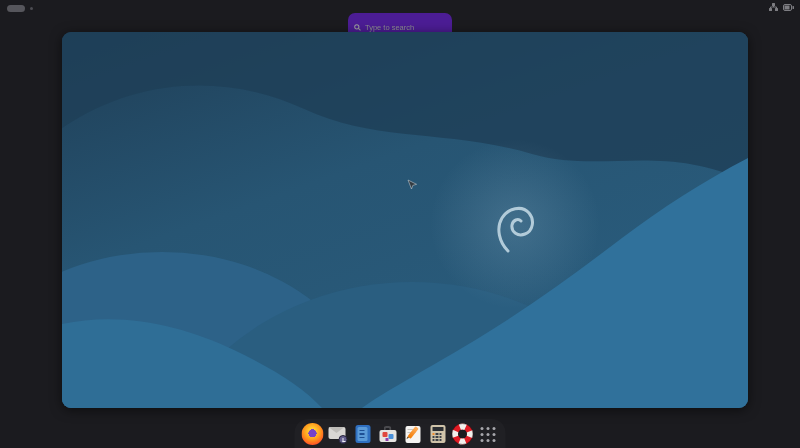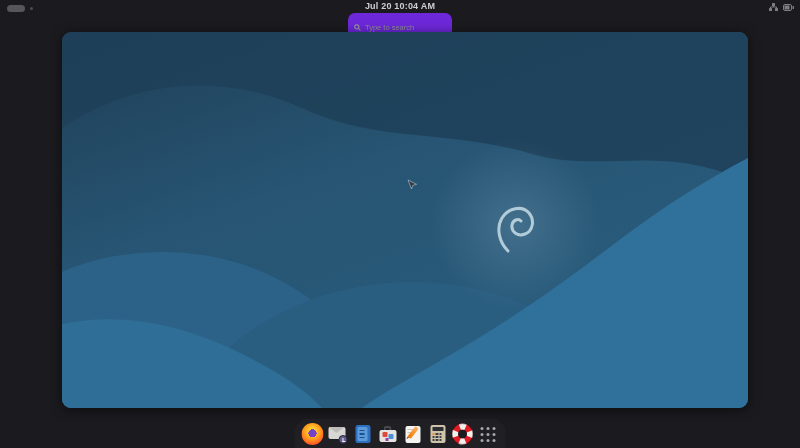--- a/index.html
+++ b/index.html
@@ -9,21 +9,21 @@
   
   .topbar{position:absolute;left:0;top:0;width:800px;height:26px;}
   .ws-pill{position:absolute;left:7px;top:5px;width:18px;height:7px;border-radius:4px;background:#56565c;}
   .ws-dot{position:absolute;left:30px;top:7px;width:3px;height:3px;border-radius:50%;background:#4c4c52;}
   .clock{position:absolute;left:0;top:1px;width:100%;text-align:center;
     font-size:9px;font-weight:700;color:#cfcfd3;letter-spacing:.2px;}
   .status{position:absolute;right:6px;top:3px;display:flex;gap:5px;align-items:center;opacity:.85;}
 
   
   .search{position:absolute;left:50%;top:13px;transform:translateX(-50%);
-    width:104px;height:28px;border-radius:7px;background:#6d28d9;
+    width:104px;height:28px;border-radius:7px;background:#4c1d95;
     display:flex;align-items:center;padding:0 6px;gap:4px;}
   .search input{flex:1;border:none;outline:none;background:transparent;
     font-size:7.5px;color:#c9c9ce;font-family:"Liberation Sans",sans-serif;padding:0;min-width:0;}
   .search input::placeholder{color:#8d8d92;}
 
   
   .preview{position:absolute;left:62px;top:32px;width:686px;height:376px;
     border-radius:9px;overflow:hidden;box-shadow:0 2px 12px rgba(0,0,0,.55);}
   .preview svg{display:block;width:686px;height:376px;}
 
@@ -79,21 +79,20 @@
   .grid9{position:absolute;left:3.5px;top:3.5px;width:15px;height:15px;
     display:grid;grid-template-columns:repeat(3,3px);grid-template-rows:repeat(3,3px);gap:3px;opacity:.85;}
   .grid9 span{width:3px;height:3px;border-radius:50%;background:#bfbfc4;}
 </style>
 </head>
 <body>
 
 <div class="topbar">
   <div class="ws-pill"></div>
   <div class="ws-dot"></div>
-  <div class="clock">Jul 20 10:04 AM</div>
   <div class="status">
     <svg width="9" height="8" viewBox="0 0 9 8">
       <rect x="3" y="0" width="3" height="3" rx=".5" fill="#8f8f94"></rect>
       <rect x="0" y="5" width="3" height="3" rx=".5" fill="#8f8f94"></rect>
       <rect x="6" y="5" width="3" height="3" rx=".5" fill="#8f8f94"></rect>
       <path d="M4.5 3v1M1.5 5V4h6v1" stroke="#8f8f94" stroke-width="1" fill="none"></path>
     </svg>
     <svg width="11" height="7" viewBox="0 0 11 7">
       <rect x="0.5" y="0.5" width="8" height="6" rx="1.5" fill="none" stroke="#8f8f94"></rect>
       <rect x="1.5" y="1.5" width="5" height="4" fill="#8f8f94"></rect>

